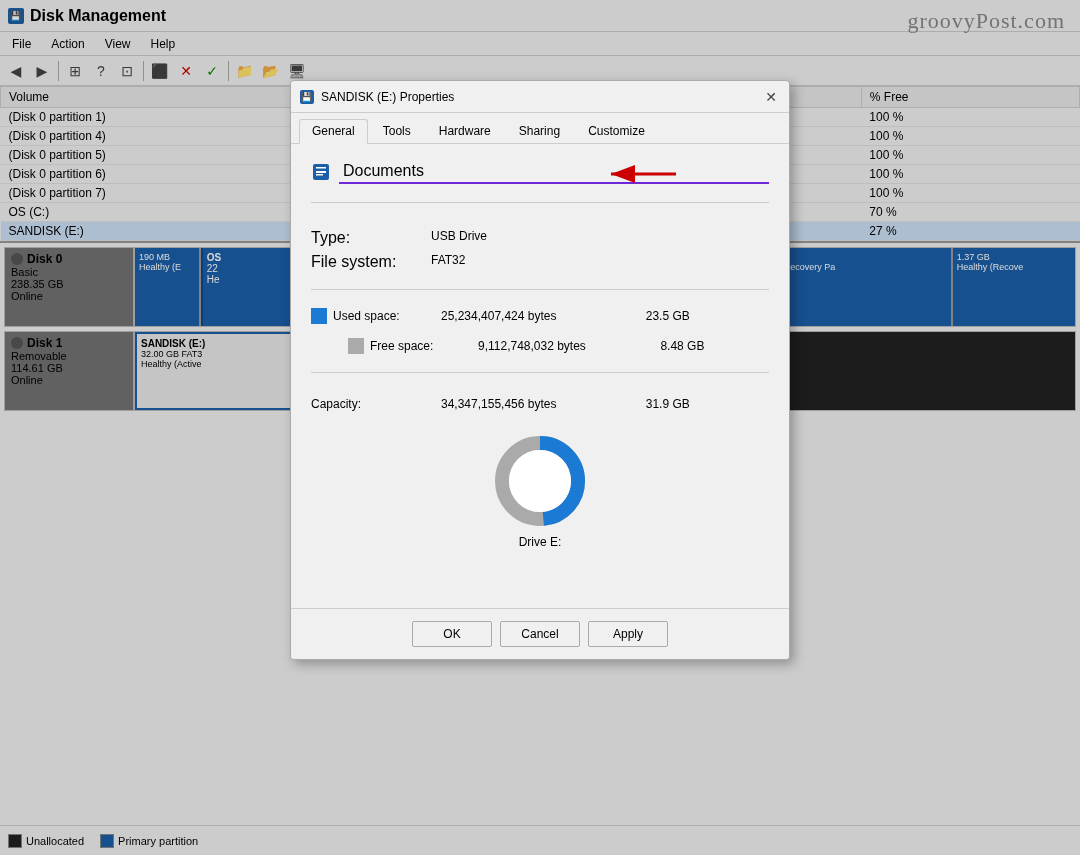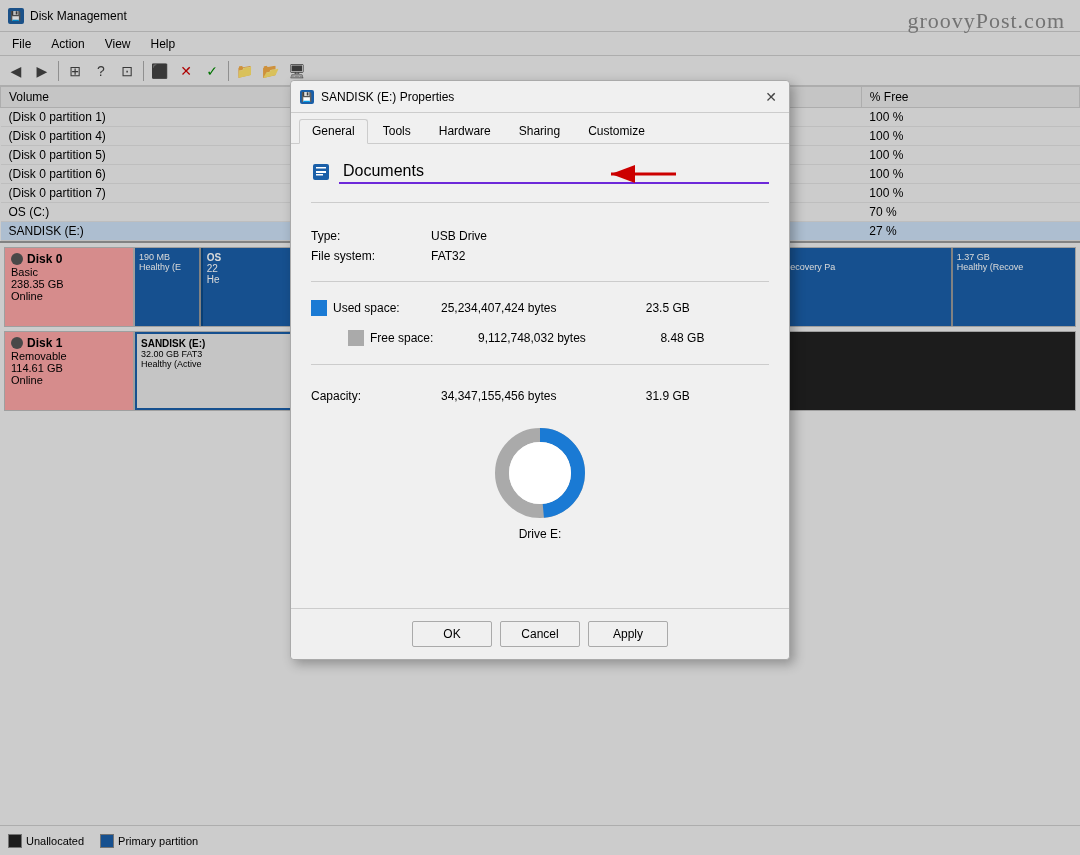--- a/index.html
+++ b/index.html
@@ -39,22 +39,23 @@
       width: 16px; height: 16px;
       background: #2060a0;
       display: inline-flex;
       align-items: center;
       justify-content: center;
       color: white;
       font-size: 9px;
       border-radius: 2px;
     }
     .title-bar-text {
-      font-size: 12px;
+      font-size: 16px;
       color: #000;
+      font-weight: bold;
     }
 
     
     .menu-bar {
       background: #f0f0f0;
       border-bottom: 1px solid #ccc;
       height: 24px;
       display: flex;
       align-items: center;
       padding: 0 4px;
@@ -132,21 +133,21 @@
     }
 
     .disk-row {
       display: flex;
       align-items: stretch;
       margin-bottom: 4px;
       height: 80px;
     }
     .disk-info {
       width: 130px;
-      background: #fca5a5;
+      background: #737373;
       border: 1px solid #bbb;
       padding: 4px 6px;
       font-size: 11px;
       flex-shrink: 0;
     }
     .disk-info-name { font-weight: bold; font-size: 12px; }
     .disk-info-type { font-size: 11px; }
     .disk-info-size { font-size: 11px; }
     .disk-info-status { font-size: 11px; }
 
@@ -287,21 +288,21 @@
       color: #000;
       width: 100%;
     }
 
     .info-grid {
       display: grid;
       grid-template-columns: 120px 1fr;
       gap: 6px 0;
       margin-top: 8px;
     }
-    .info-label { color: #000; font-size: 12px; }
+    .info-label { color: #000; font-size: 16px; }
     .info-value { color: #000; font-size: 12px; }
     .space-color-box {
       width: 16px; height: 16px;
       flex-shrink: 0;
     }
     .space-used-box { background: #1a7ad4; }
     .space-free-box { background: #aaa; }
 
     .space-grid {
       display: grid;

